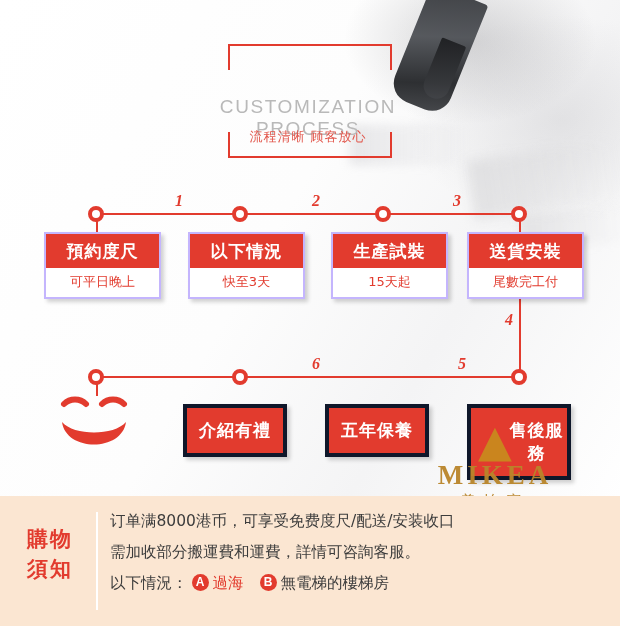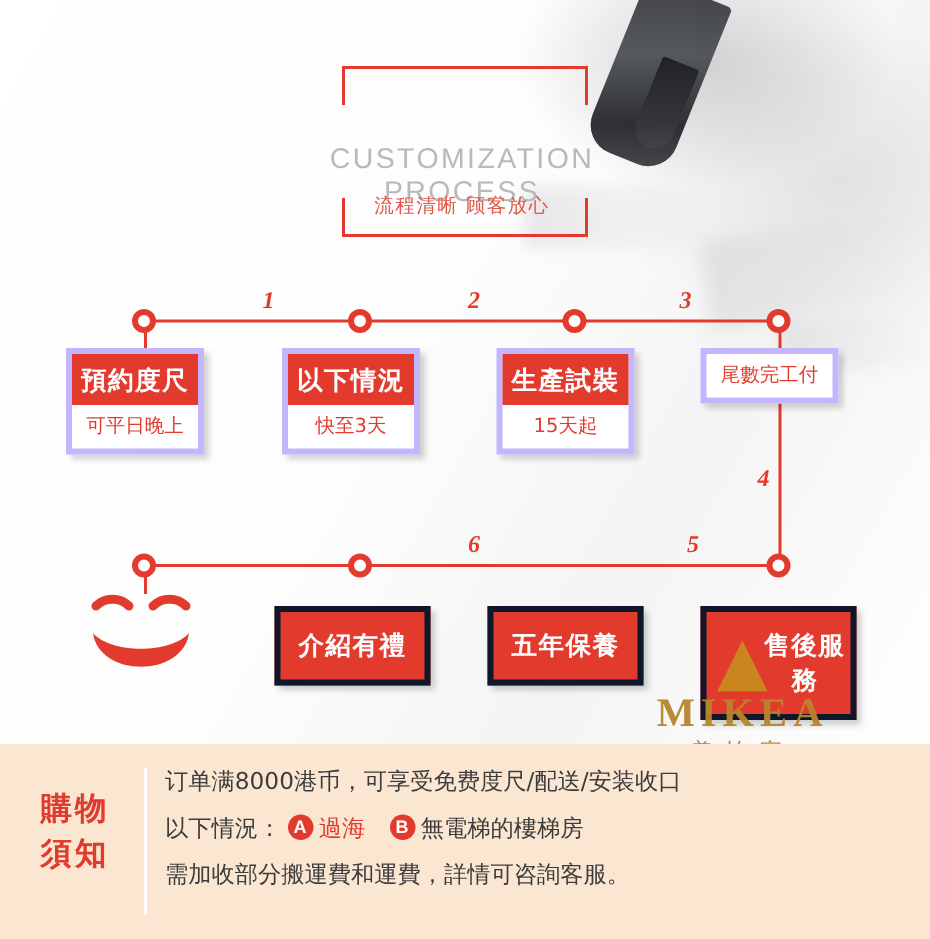--- a/index.html
+++ b/index.html
@@ -156,23 +156,23 @@
     font-size: 16px;
     font-style: italic;
     color: #e23b2e;
     font-family: "Liberation Serif", serif;
     font-weight: bold;
   }
 
   
   .step {
     position: absolute;
-    width: 92px;
+    width: 117px;
     background: #ffffff;
-    border: 4px solid #c4b5fd;
+    border: 2px solid #c4b5fd;
     box-sizing: border-box;
     text-align: center;
     box-shadow: 3px 3px 4px rgba(0,0,0,0.18);
   }
   .step-title {
     background: #e23b2e;
     color: #ffffff;
     font-size: 17px;
     font-weight: bold;
     letter-spacing: 1px;
@@ -352,20 +352,21 @@
   </div>
   <div class="step" style="left:188px; top:232px;">
     <div class="step-title">以下情況</div>
     <div class="step-sub">快至3天</div>
   </div>
   <div class="step" style="left:331px; top:232px;">
     <div class="step-title">生產試裝</div>
     <div class="step-sub">15天起</div>
   </div>
   <div class="step" style="left:467px; top:232px;">
+    <div class="step-title">送貨安裝</div>
     <div class="step-sub">尾數完工付</div>
   </div>
 
 
   <div class="step-solid" style="left:467px; top:404px;padding-left:35px;">售後服務</div>
   <div class="step-solid" style="left:325px; top:404px;text-align:center;">五年保養</div>
   <div class="step-solid" style="left:183px; top:404px;">介紹有禮</div>
 
   <svg class="smiley" viewBox="0 0 76 66">
     <path d="M8 8 C14 2, 24 2, 30 8" stroke="#e23b2e" stroke-width="6" fill="none" stroke-linecap="round"></path>
@@ -380,20 +381,20 @@
   </div>
 
   <div class="notice">
     <div class="notice-label">
       <div>購物</div>
       <div>須知</div>
     </div>
     <div class="notice-divider"></div>
     <div class="notice-lines">
       <div class="notice-line">订单满8000港币，可享受免费度尺/配送/安装收口</div>
+      <div class="notice-line">需加收部分搬運費和運費，詳情可咨詢客服。</div>
       <div class="notice-line">
         <span>以下情況：</span><span class="badge">A</span><span class="red-txt">過海</span><span class="badge gap-l">B</span><span>無電梯的樓梯房</span>
       </div>
-      <div class="notice-line">需加收部分搬運費和運費，詳情可咨詢客服。</div>
     </div>
   </div>
 
 </div>
 
 </body></html>

